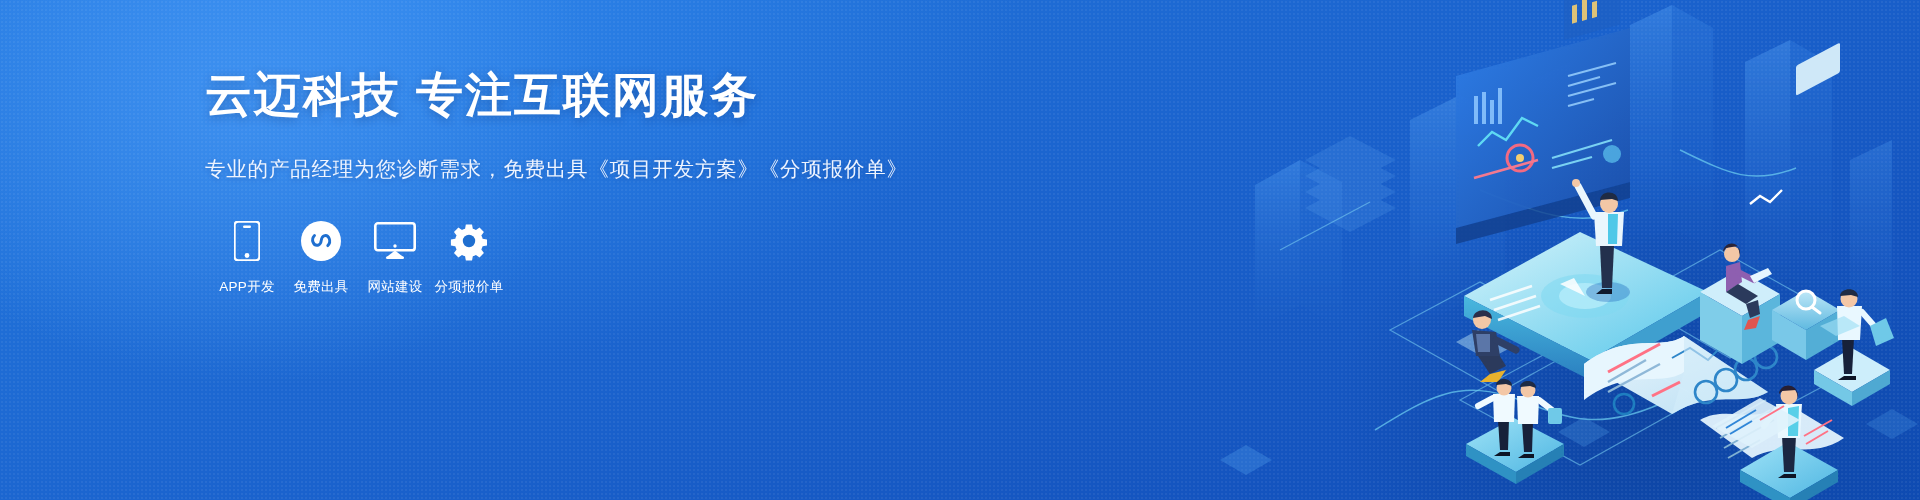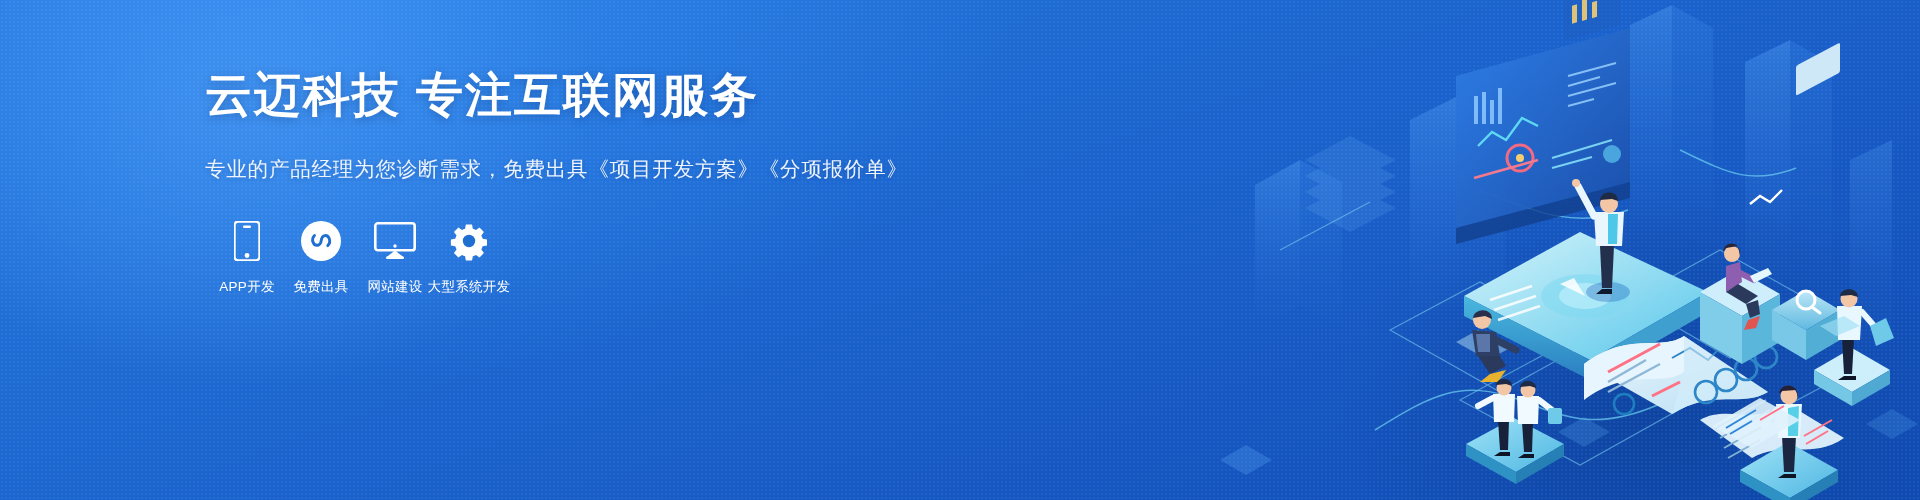--- a/index.html
+++ b/index.html
@@ -427,18 +427,18 @@
         <span class="lbl">网站建设</span>
       </div>
 
       <div class="service">
         <span class="ico">
           <svg width="40" height="40" viewBox="0 0 40 40">
             <path d="M16.4 0.8 h7.2 l0.9 5.1 a14 14 0 0 1 3.6 1.5 l4.2 -3 l5.1 5.1 l-3 4.2 a14 14 0 0 1 1.5 3.6 l5.1 0.9 v7.2 l-5.1 0.9 a14 14 0 0 1 -1.5 3.6 l3 4.2 l-5.1 5.1 l-4.2 -3 a14 14 0 0 1 -3.6 1.5 l-0.9 5.1 h-7.2 l-0.9 -5.1 a14 14 0 0 1 -3.6 -1.5 l-4.2 3 l-5.1 -5.1 l3 -4.2 a14 14 0 0 1 -1.5 -3.6 l-5.1 -0.9 v-7.2 l5.1 -0.9 a14 14 0 0 1 1.5 -3.6 l-3 -4.2 l5.1 -5.1 l4.2 3 a14 14 0 0 1 3.6 -1.5 Z" fill="#ffffff" transform="scale(0.86) translate(3.2,3.2)"></path>
             <circle cx="20" cy="20" r="6.2" fill="#1f6fd0"></circle>
           </svg>
         </span>
-        <span class="lbl">大型系统开发</span>
+        <span class="lbl">分项报价单</span>
       </div>
 
     </div>
   </div>
 </div>
 
 </body></html>

